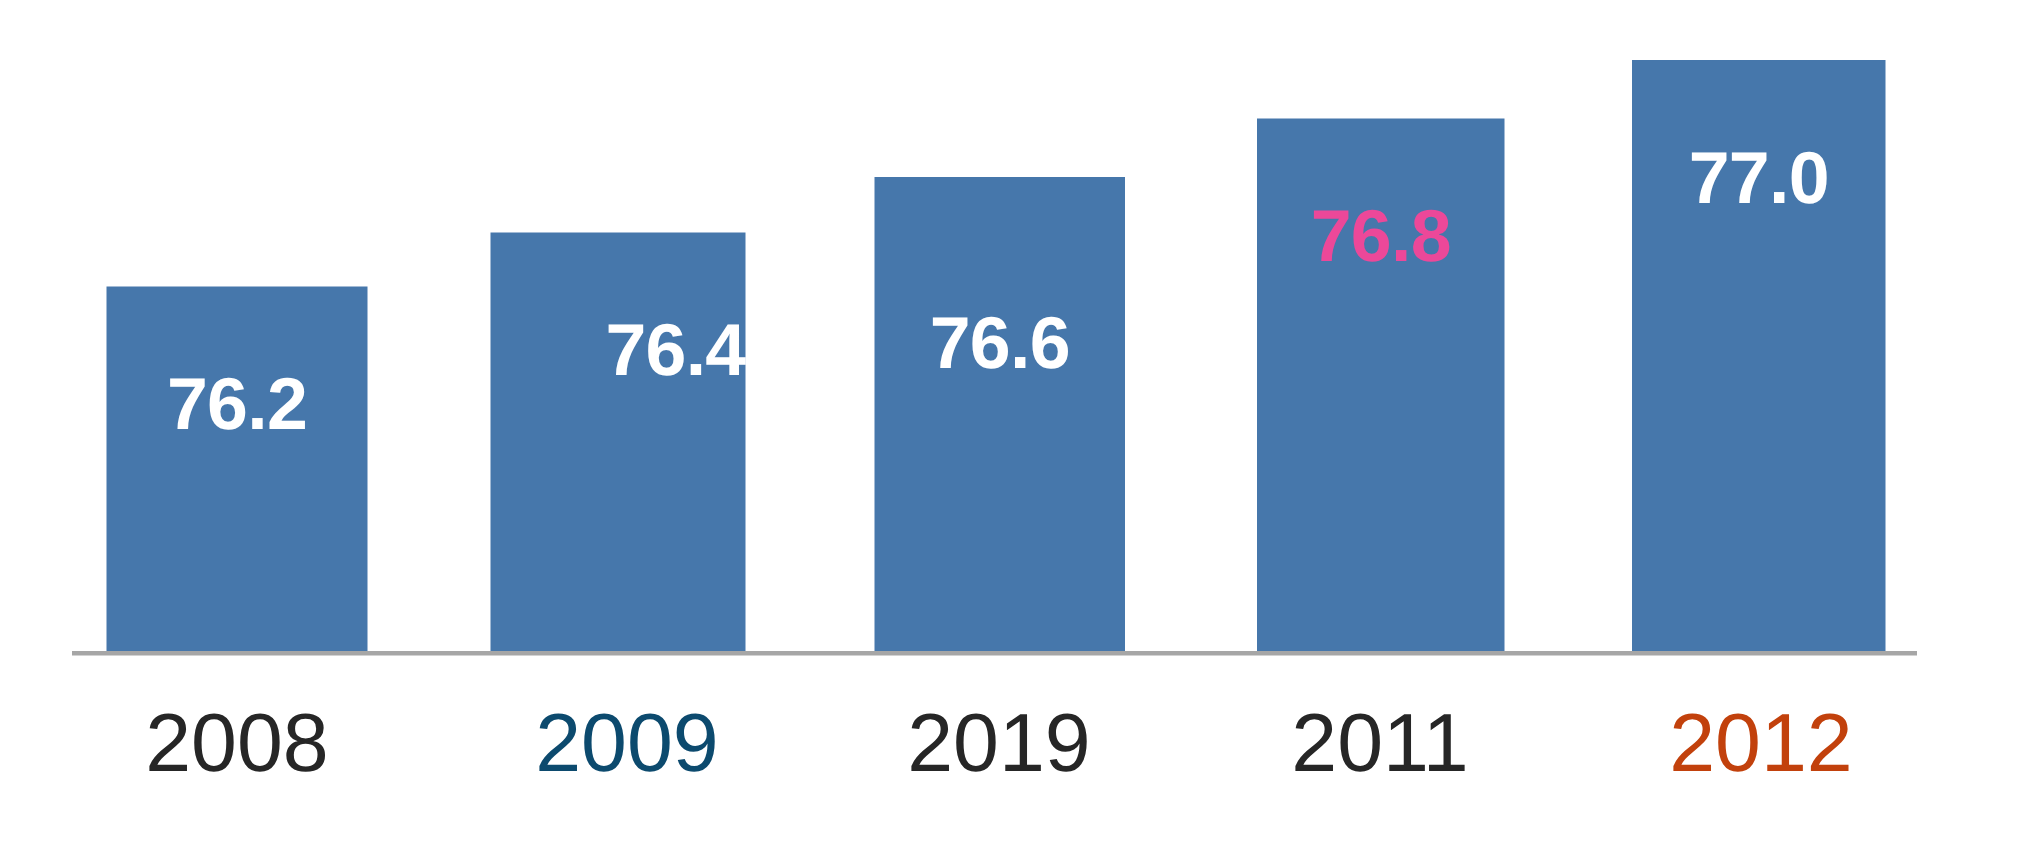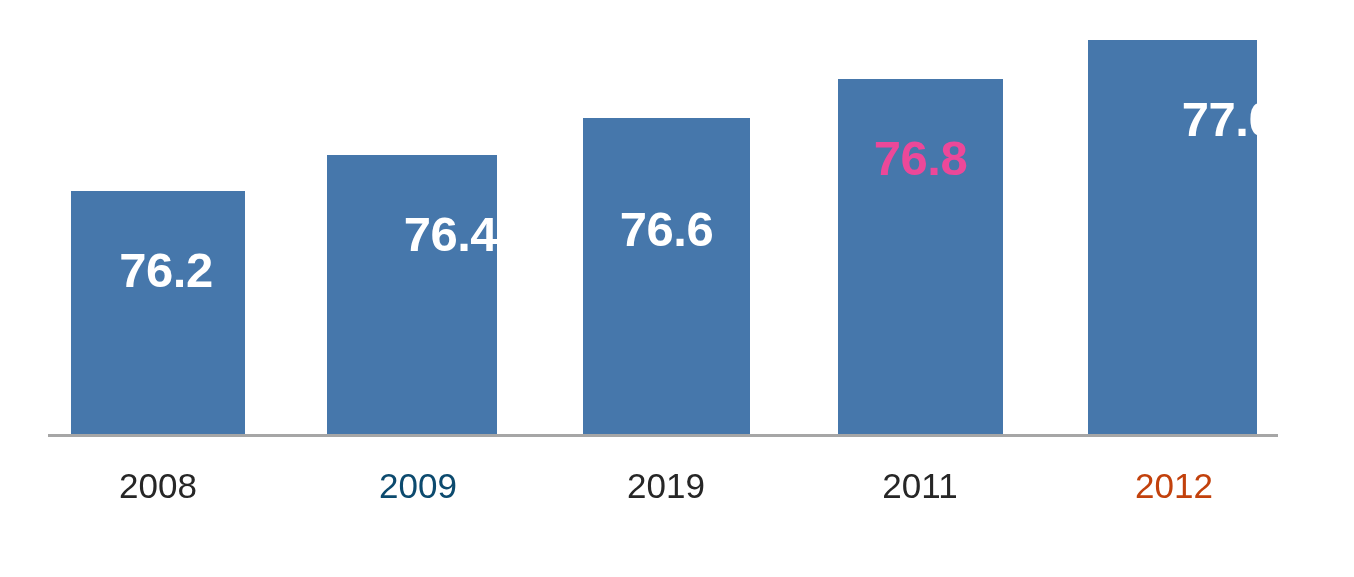--- a/index.html
+++ b/index.html
@@ -40,47 +40,47 @@
   }
   .axis-line {
     position: absolute;
     background: #a6a6a6;
   }
   .cat-label {
     position: absolute;
     color: #262626;
     font-family: "Liberation Sans", sans-serif;
     font-weight: normal;
-    font-size: 35px;
+    font-size: 55px;
     line-height: 1;
     text-align: center;
     white-space: nowrap;
   }
 </style>
 </head>
 <body style="background: rgb(255, 255, 255);">
 
 <div id="chart-root" style="width: 1354px; height: 577px; background: rgb(255, 255, 255);">
 
   <div class="plot-area">
 
     <div class="bar" style="left: 71px; top: 191px; width: 174px; height: 244px; background: rgb(70, 119, 171);"></div>
-    <div class="bar-value" style="left: 71px; top: 246px; width: 174px; color: rgb(255, 255, 255); padding-left: 8px;">76.2</div>
+    <div class="bar-value" style="left: 71px; top: 246px; width: 174px; color: rgb(255, 255, 255);">76.2</div>
 
     <div class="bar" style="left: 327px; top: 155px; width: 170px; height: 280px; background: rgb(70, 119, 171);"></div>
     <div class="bar-value" style="left: 327px; top: 210px; width: 170px; color: rgb(255, 255, 255); text-align: right;">76.4</div>
 
     <div class="bar" style="left: 583px; top: 118px; width: 167px; height: 317px; background: rgb(70, 119, 171);"></div>
     <div class="bar-value" style="left: 583px; top: 173px; width: 167px; color: rgb(255, 255, 255); margin-top: 32px;">76.6</div>
 
     <div class="bar" style="left: 838px; top: 79px; width: 165px; height: 356px; background: rgb(70, 119, 171);"></div>
     <div class="bar-value" style="left: 838px; top: 134px; width: 165px; color: #ec4899;">76.8</div>
 
     <div class="bar" style="left: 1088px; top: 40px; width: 169px; height: 395px; background: rgb(70, 119, 171);"></div>
-    <div class="bar-value" style="left: 1144px; top: 95px; width: 169px; color: rgb(255, 255, 255);">77.0</div>
+    <div class="bar-value" style="left: 1088px; top: 95px; width: 169px; color: rgb(255, 255, 255);">77.0</div>
 
     <div class="axis-line" style="left: 48px; top: 434px; width: 1230px; height: 3px; background: rgb(166, 166, 166);"></div>
 
     <div class="cat-label" style="left: 70px; top: 468px; width: 176px; color: rgb(38, 38, 38);">2008</div>
     <div class="cat-label" style="left: 330px; top: 468px; width: 176px; color: #0c4a6e;">2009</div>
     <div class="cat-label" style="left: 578px; top: 468px; width: 176px; color: rgb(38, 38, 38);">2019</div>
     <div class="cat-label" style="left: 832px; top: 468px; width: 176px; color: rgb(38, 38, 38); text-align: center;">2011</div>
     <div class="cat-label" style="left: 1086px; top: 468px; width: 176px; color: #c2410c; text-align: center;">2012</div>
 
   </div>

